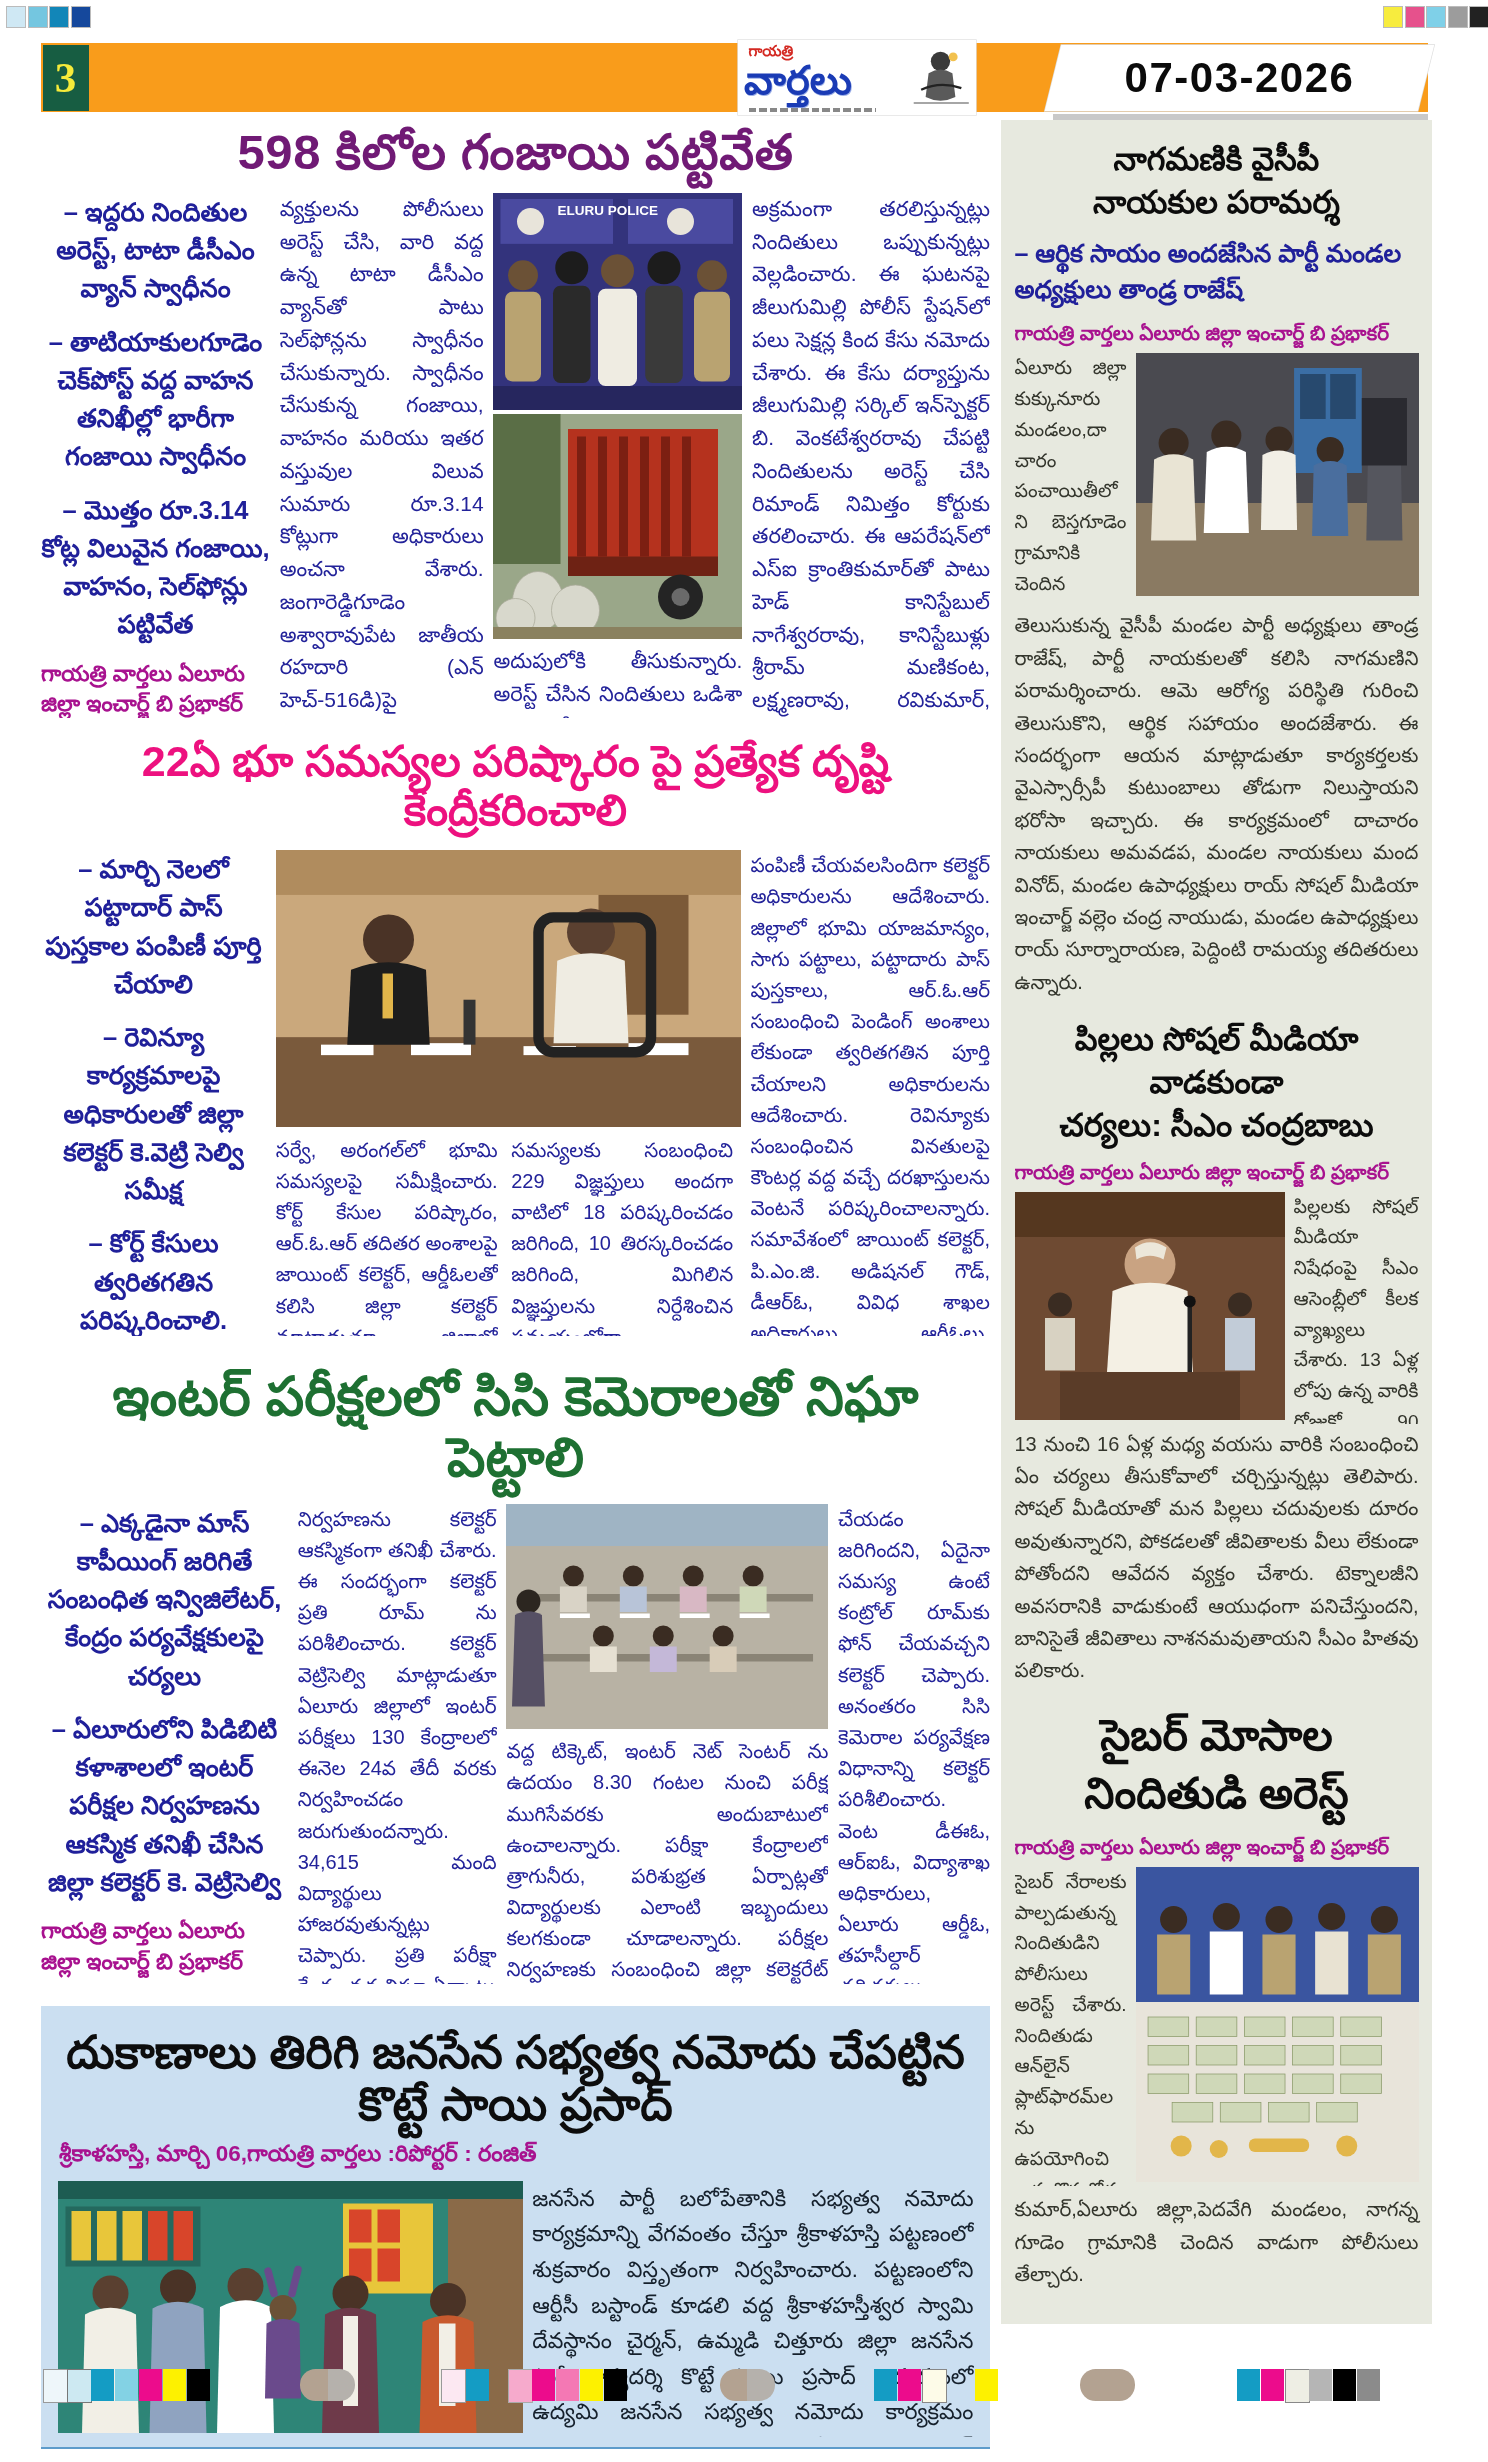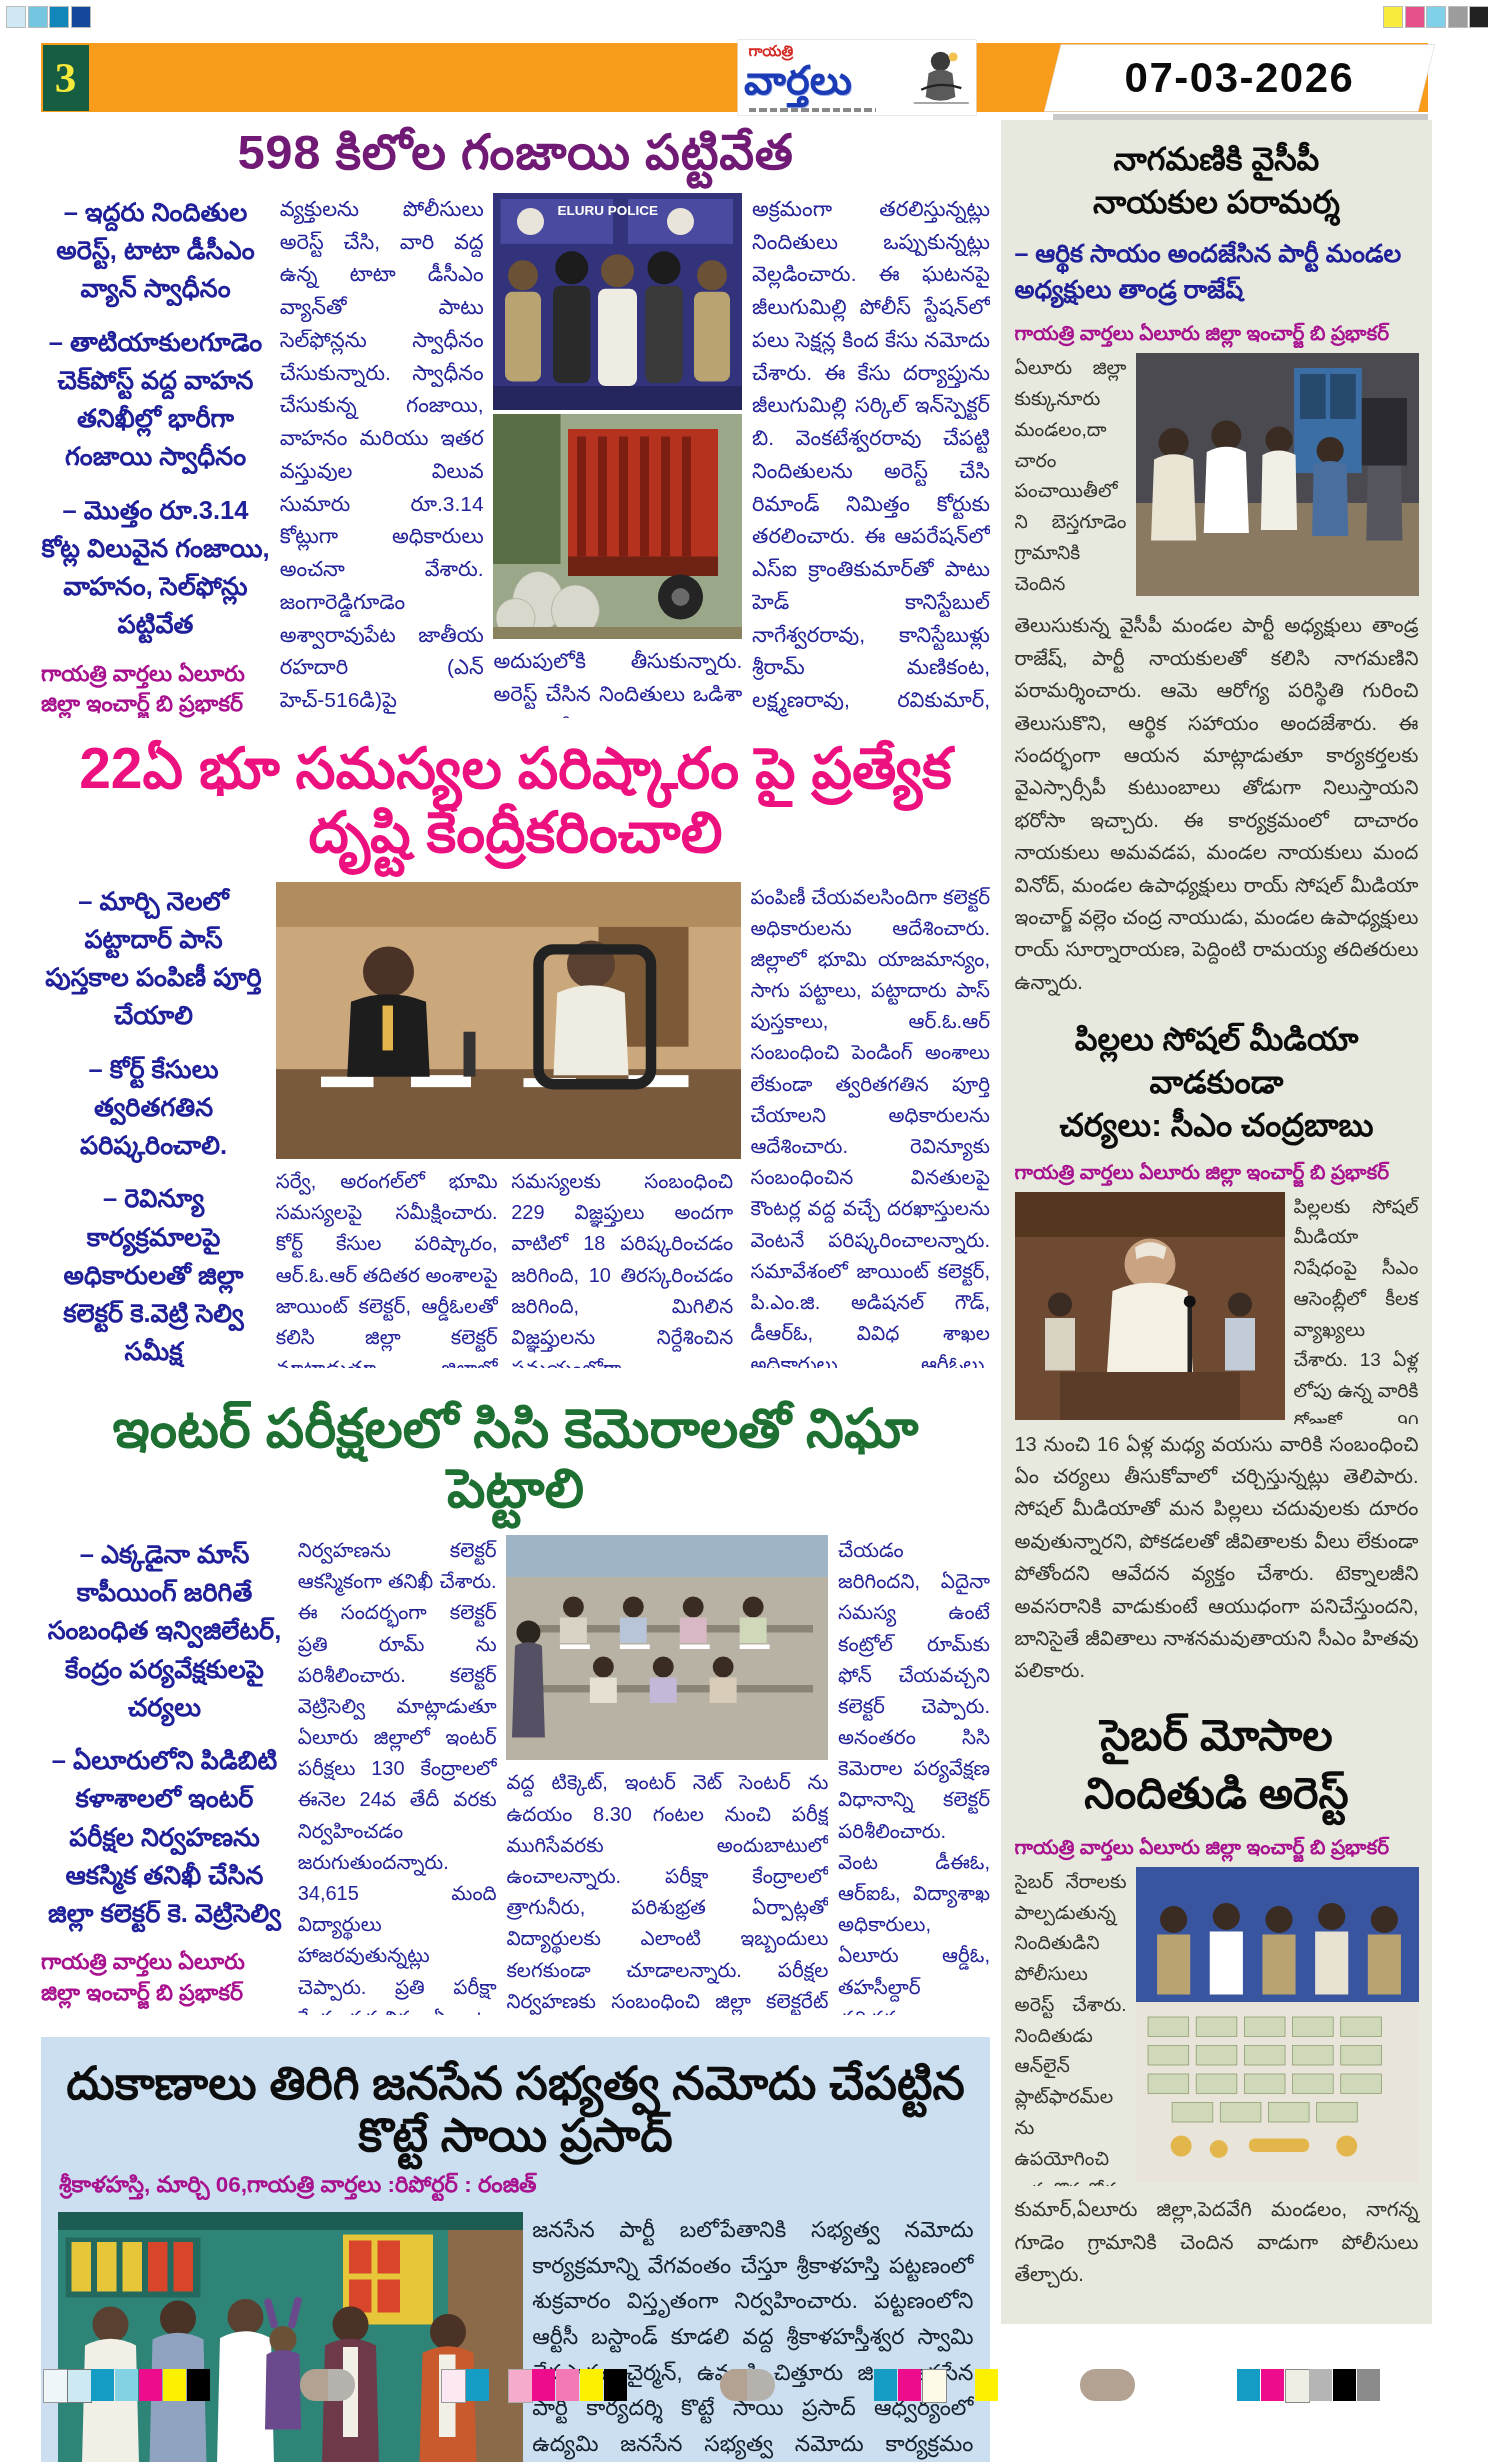--- a/index.html
+++ b/index.html
@@ -26,21 +26,21 @@
     transform:skewX(14deg);color:#0b0b0b;font:bold 42px "Liberation Sans",sans-serif;letter-spacing:1.5px;}
   .gray-bar{position:absolute;left:1053px;top:114px;width:375px;height:24px;background:#c9c9c9;}
 
   
   .left-main{position:absolute;left:41px;top:120px;width:949px;}
   .rail{position:absolute;left:1001px;top:120px;width:431px;height:2204px;background:#e7e9df;
     padding:10.5px 13.5px;box-sizing:border-box;overflow:hidden;}
 
   .hl{font-weight:bold;text-align:center;line-height:1.12;}
   .hl-red{color:#701a75;font-size:49px;letter-spacing:0.7px;margin:4.5px 0 13.5px 0;}
-  .hl-pink{color:#ed117f;font-size:57px;margin:19.5px 0 16.5px 0;}
+  .hl-pink{color:#ed117f;font-size:43px;margin:19.5px 0 16.5px 0;}
   .hl-green{color:#1e7032;font-size:54px;margin:30px 0 16.5px 0;}
   .hl-black{color:#0d0d0d;font-size:46px;margin:6px 0 3px 0;}
 
   .bullets{color:#20209a;font-weight:bold;font-size:25.5px;line-height:1.5;text-align:center;}
   .bullets div{margin-bottom:15px;}
   .byline{color:#a8128f;font-weight:bold;font-size:22px;line-height:1.4;margin:7.5px 0 6px 0;}
   .nbody{color:#23239a;font-size:21px;line-height:1.56;text-align:justify;word-break:break-word;}
   .row{display:flex;gap:9.7px;overflow:hidden;}
   .col{overflow:hidden;}
   .photo{display:block;width:100%;}
@@ -172,22 +172,22 @@
         <div class="col nbody" style="flex:1;">అక్రమంగా తరలిస్తున్నట్లు నిందితులు ఒప్పుకున్నట్లు వెల్లడించారు. ఈ ఘటనపై జీలుగుమిల్లి పోలీస్ స్టేషన్‌లో పలు సెక్షన్ల కింద కేసు నమోదు చేశారు. ఈ కేసు దర్యాప్తును జీలుగుమిల్లి సర్కిల్ ఇన్‌స్పెక్టర్ బి. వెంకటేశ్వరరావు చేపట్టి నిందితులను అరెస్ట్ చేసి రిమాండ్ నిమిత్తం కోర్టుకు తరలించారు. ఈ ఆపరేషన్‌లో ఎస్ఐ క్రాంతికుమార్‌తో పాటు హెడ్ కానిస్టేబుల్ నాగేశ్వరరావు, కానిస్టేబుళ్లు శ్రీరామ్ మణికంట, లక్ష్మణరావు, రవికుమార్, మహేష్ బాబు, శ్రీనివాసరెడ్డి, సురేష్ పాల్గొన్నారు.</div>
       </div>
     </div>
 
     <div>
       <div class="hl hl-pink">22ఏ  భూ సమస్యల పరిష్కారం పై ప్రత్యేక దృష్టి కేంద్రీకరించాలి</div>
       <div class="row" style="height:486px;">
         <div class="col" style="width:225px;">
           <div class="bullets">
             <div>– మార్చి నెలలో పట్టాదార్ పాస్ పుస్తకాల పంపిణీ పూర్తి చేయాలి</div>
+            <div>– రెవిన్యూ కార్యక్రమాలపై అధికారులతో జిల్లా కలెక్టర్ కె.వెట్రి సెల్వి సమీక్ష</div>
             <div>– కోర్ట్ కేసులు త్వరితగతిన పరిష్కరించాలి.</div>
-            <div>– రెవిన్యూ కార్యక్రమాలపై అధికారులతో జిల్లా కలెక్టర్ కె.వెట్రి సెల్వి సమీక్ష</div>
           </div>
 
         </div>
         <div class="col" style="width:465px;">
           <div class="photo" style="height:277px;">
             <svg viewBox="0 0 620 370" preserveAspectRatio="none">
               <rect width="620" height="370" fill="#caa87c"></rect>
               <rect x="430" y="0" width="120" height="220" fill="#7c5a38"></rect>
               <rect x="0" y="0" width="620" height="60" fill="#b08c5e"></rect>
               <rect x="0" y="250" width="620" height="120" fill="#7a5a3c"></rect>

